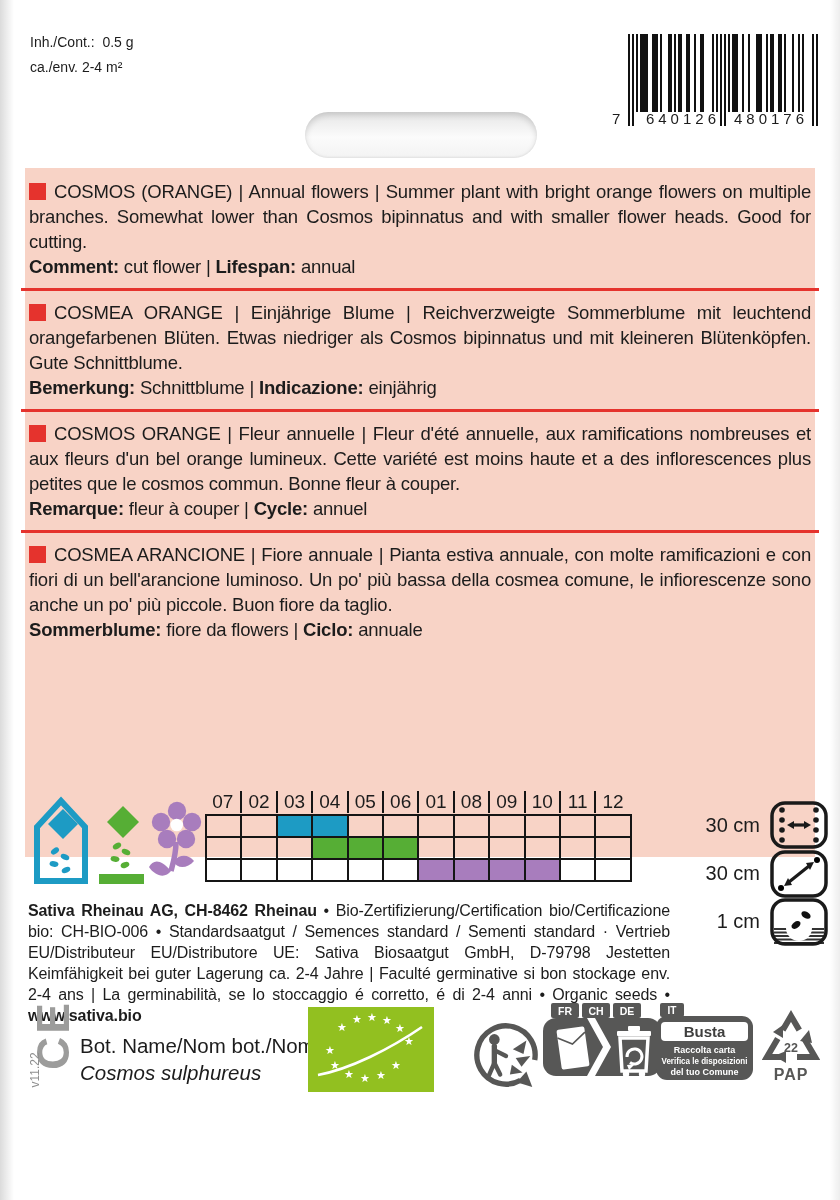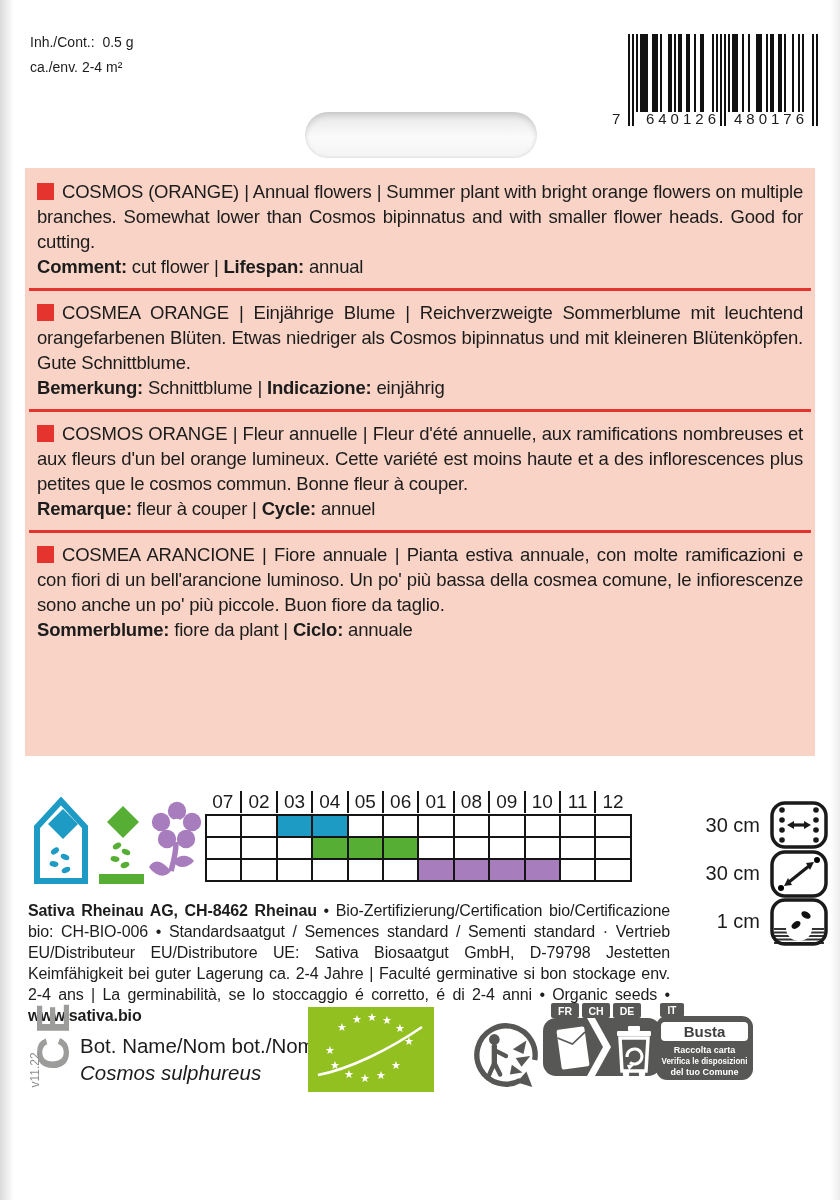--- a/index.html
+++ b/index.html
@@ -20,22 +20,22 @@
   .bc-lead{left:0;}
   .bc-g1{left:22px;width:86px;text-align:right;letter-spacing:4px;}
   .bc-g2{left:116px;width:86px;text-align:center;letter-spacing:4px;}
 
   
   .slot{position:absolute;left:305px;top:112px;width:232px;height:46px;border-radius:23px;
         background:linear-gradient(180deg,#e6e6e6 0%,#fbfbfb 55%,#f3f3f3 100%);
         box-shadow:inset 0 3px 6px rgba(0,0,0,.15), inset 0 -1px 2px rgba(0,0,0,.05);}
 
   
-  .pink{position:absolute;left:25px;top:168px;width:790px;height:588px;background:var(--pink-bg,#f8d3c6);
-        padding:11px 12px;box-sizing:border-box;}
+  .pink{position:absolute;left:25px;top:168px;width:790px;height:689px;background:var(--pink-bg,#f8d3c6);
+        padding:11px 4px;box-sizing:border-box;}
   .lang{margin:0;font-size:18.5px;line-height:25px;text-align:justify;letter-spacing:-0.2px;}
   .sq{display:inline-block;width:17px;height:17px;background:var(--accent-red,#e5332d);
       margin-right:8px;vertical-align:-2px;}
   .redline{height:3px;background:var(--accent-red,#e5332d);margin:9px -8px;}
 
   
   .cal-head{position:absolute;left:205px;top:791px;display:flex;}
   .cal-h{width:35.4px;box-sizing:border-box;text-align:center;font-size:19px;line-height:22px;}
   .cal-h + .cal-h{border-left:2px solid #151515;}
   .cal-grid{position:absolute;left:205px;top:814px;display:grid;grid-template-columns:repeat(12,35.4px);
@@ -156,21 +156,21 @@
     <div class="redline"></div>
     <p class="lang"><span class="sq"></span><span>COSMEA ORANGE | Einjährige Blume | Reichverzweigte Sommerblume mit leuchtend orangefarbenen Blüten. Etwas niedriger als Cosmos bipinnatus und mit kleineren Blütenköpfen. Gute Schnittblume.</span><br>
       <b>Bemerkung:</b> <span>Schnittblume</span> <span>|</span> <b>Indicazione:</b> <span>einjährig</span>
     </p>
     <div class="redline"></div>
     <p class="lang"><span class="sq"></span><span>COSMOS ORANGE | Fleur annuelle | Fleur d'été annuelle, aux ramifications nombreuses et aux fleurs d'un bel orange lumineux. Cette variété est moins haute et a des inflorescences plus petites que le cosmos commun. Bonne fleur à couper.</span><br>
       <b>Remarque:</b> <span>fleur à couper</span> <span>|</span> <b>Cycle:</b> <span>annuel</span>
     </p>
     <div class="redline"></div>
     <p class="lang"><span class="sq"></span><span>COSMEA ARANCIONE | Fiore annuale | Pianta estiva annuale, con molte ramificazioni e con fiori di un bell'arancione luminoso. Un po' più bassa della cosmea comune, le infiorescenze sono anche un po' più piccole. Buon fiore da taglio.</span><br>
-      <b>Sommerblume:</b> <span>fiore da plant</span> <span>|</span> <b>Ciclo:</b> <span>annuale</span>
+      <b>Sommerblume:</b> <span>fiore da flowers</span> <span>|</span> <b>Ciclo:</b> <span>annuale</span>
     </p>
   </div>
 
   <svg class="legend-icon" style="left:33px;top:796px" width="56" height="90" viewBox="0 0 56 90">
     <path d="M4,31 L28,5 L52,31 L52,85 L4,85 Z" fill="none" class="stroke-blue" stroke-width="6" stroke-linejoin="miter"></path>
     <polygon points="30,13 45,28 30,43 15,28" class="fill-blue"></polygon>
     <ellipse cx="22" cy="55" rx="4.5" ry="2.8" class="fill-blue" transform="rotate(-35 22 55)"></ellipse>
     <ellipse cx="32" cy="61" rx="4.5" ry="2.8" class="fill-blue" transform="rotate(25 32 61)"></ellipse>
     <ellipse cx="21" cy="68" rx="4.5" ry="2.8" class="fill-blue" transform="rotate(10 21 68)"></ellipse>
     <ellipse cx="33" cy="74" rx="4.5" ry="2.8" class="fill-blue" transform="rotate(-25 33 74)"></ellipse>
@@ -357,13 +357,26 @@
     <rect x="4" y="0" width="24" height="14" rx="2" class="fill-gray"></rect>
     <text x="16" y="10.5" text-anchor="middle" font-size="10" font-weight="bold" fill="#fff">IT</text>
     <rect x="0" y="13" width="97" height="64" rx="11" class="fill-gray"></rect>
     <rect x="5" y="19" width="87" height="19" rx="4" fill="#fff"></rect>
     <text x="48.5" y="34" text-anchor="middle" font-size="15" font-weight="bold" fill="#3f3f3e">Busta</text>
     <text x="48.5" y="50" text-anchor="middle" font-size="9" font-weight="bold" fill="#fff">Raccolta carta</text>
     <text x="48.5" y="61" text-anchor="middle" font-size="9" font-weight="bold" fill="#fff" textLength="86" lengthAdjust="spacingAndGlyphs">Verifica le disposizioni</text>
     <text x="48.5" y="72" text-anchor="middle" font-size="9" font-weight="bold" fill="#fff">del tuo Comune</text>
   </svg>
 
+  <div class="pap">
+    <svg width="58" height="54" viewBox="0 0 58 54">
+      <path d="M29,6 L53,47 L5,47 Z" fill="none" stroke="#575756" stroke-width="6"></path>
+      <rect x="37" y="17" width="10" height="13" fill="#fff" transform="rotate(60 42 23)"></rect>
+      <rect x="11" y="17" width="10" height="13" fill="#fff" transform="rotate(-60 16 23)"></rect>
+      <rect x="23" y="41" width="12" height="12" fill="#fff"></rect>
+      <polygon points="47,20 38,31 50,33" class="fill-gray"></polygon>
+      <polygon points="24,41 24,53 12,46" class="fill-gray"></polygon>
+      <polygon points="11,22 21,15 21,28" class="fill-gray"></polygon>
+      <text x="29" y="42" text-anchor="middle" font-size="12.5" font-weight="bold" fill="#575756">22</text>
+    </svg>
+    <div class="pap-label">PAP</div>
+  </div>
 </div>
 
 </body></html>

